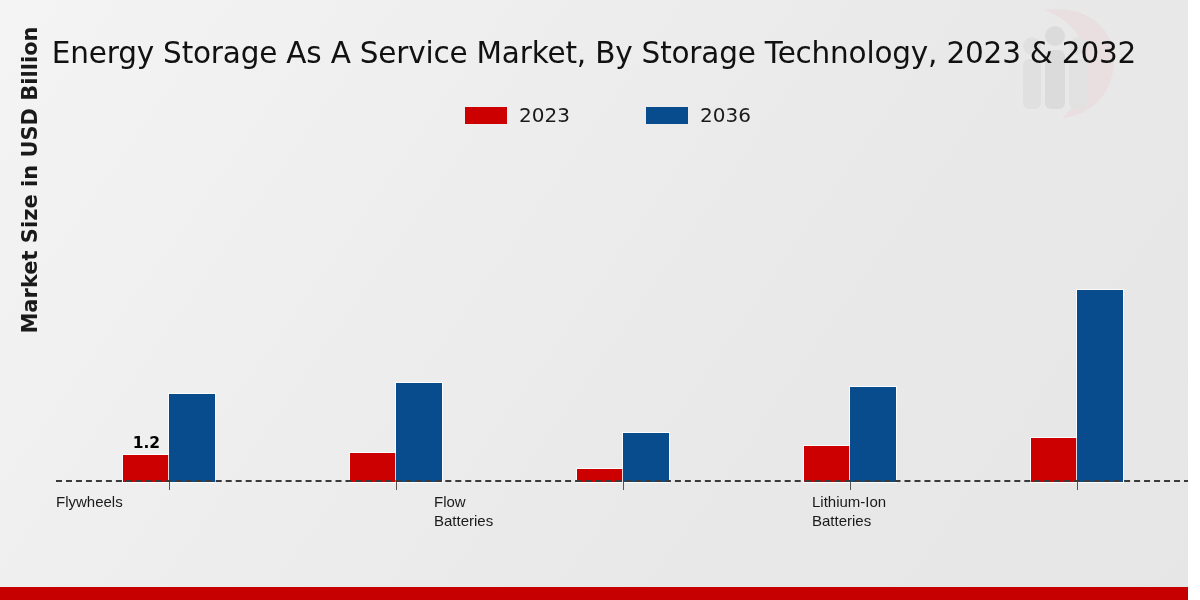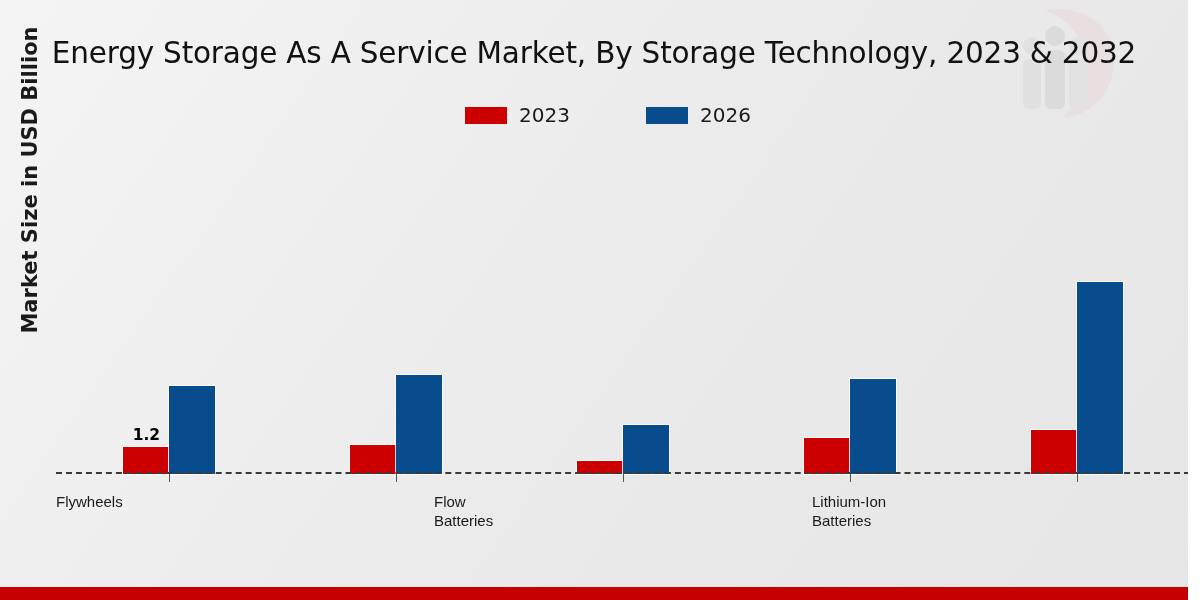--- a/index.html
+++ b/index.html
@@ -87,21 +87,21 @@
     font-weight: bold;
     color: #1a1a1a;
     font-family: "DejaVu Sans", sans-serif;
     white-space: nowrap;
   }
 
   
   .plot {
     position: absolute;
     left: 56px;
-    top: 140px;
+    top: 148px;
     width: 1134px;
     height: 334px;
     text-align: center;
   }
   .baseline {
     position: absolute;
     left: 0;
     right: 0;
     bottom: 0;
     border-top: 2px dashed #3a3a3a;
@@ -197,21 +197,21 @@
 
   <div class="chart-title">Energy Storage As A Service Market, By Storage Technology, 2023 &amp; 2032</div>
 
   <div class="legend">
     <div class="legend-item">
       <span class="legend-swatch s2023" style="background:#cc0000"></span>
       <span class="legend-label">2023</span>
     </div>
     <div class="legend-item">
       <span class="legend-swatch s2032" style="background:#084c8d"></span>
-      <span class="legend-label">2026</span>
+      <span class="legend-label">2036</span>
     </div>
   </div>
 
   <div class="y-axis-title">Market Size in USD Billion</div>
 
   <div class="plot">
     <div class="groups">
 
       <div class="group">
         <div class="bar s2023" style="height:27px">

